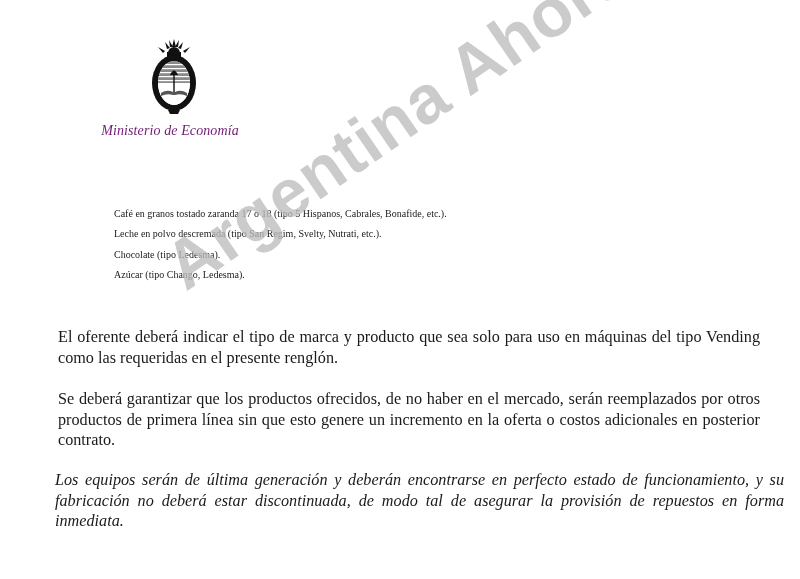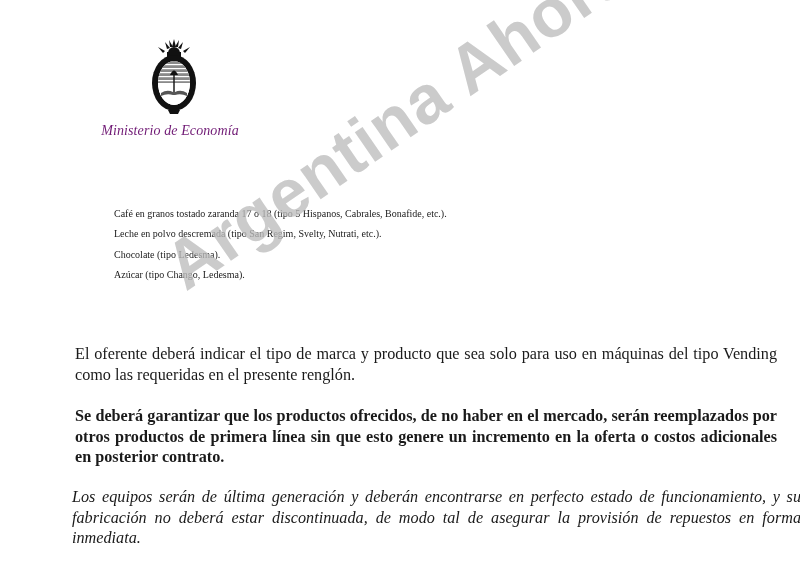--- a/index.html
+++ b/index.html
@@ -47,28 +47,28 @@
       top: 204px;
       margin: 0;
       padding: 0;
       list-style: none;
       font-size: 10px;
       line-height: 20.3px;
     }
     .product-list li { white-space: nowrap; }
     .para {
       position: absolute;
-      margin: 17px;
+      margin: 0;
       font-size: 16.2px;
       line-height: 20.5px;
       text-align: justify;
       text-align-last: left;
     }
     .para-1 { left: 58px; top: 327px; width: 702px; }
-    .para-2 { left: 58px; top: 389px; width: 702px; font-weight: bold; }
+    .para-2 { left: 58px; top: 389px; width: 702px; }
     .para-3 { left: 55px; top: 470px; width: 729px; font-style: italic; }
 
     .watermark {
       position: absolute;
       left: 150px;
       top: 240px;
       transform-origin: 0 0;
       transform: rotate(-34.5deg);
       font-family: "Liberation Sans", "DejaVu Sans", sans-serif;
       font-weight: bold;

